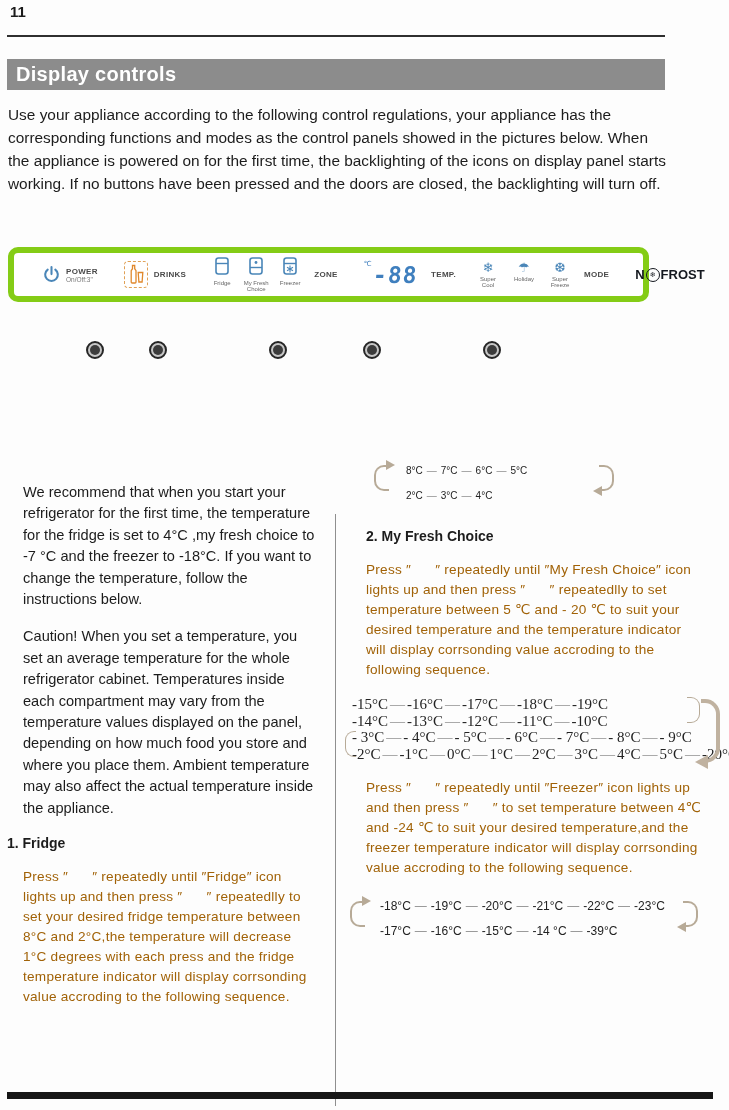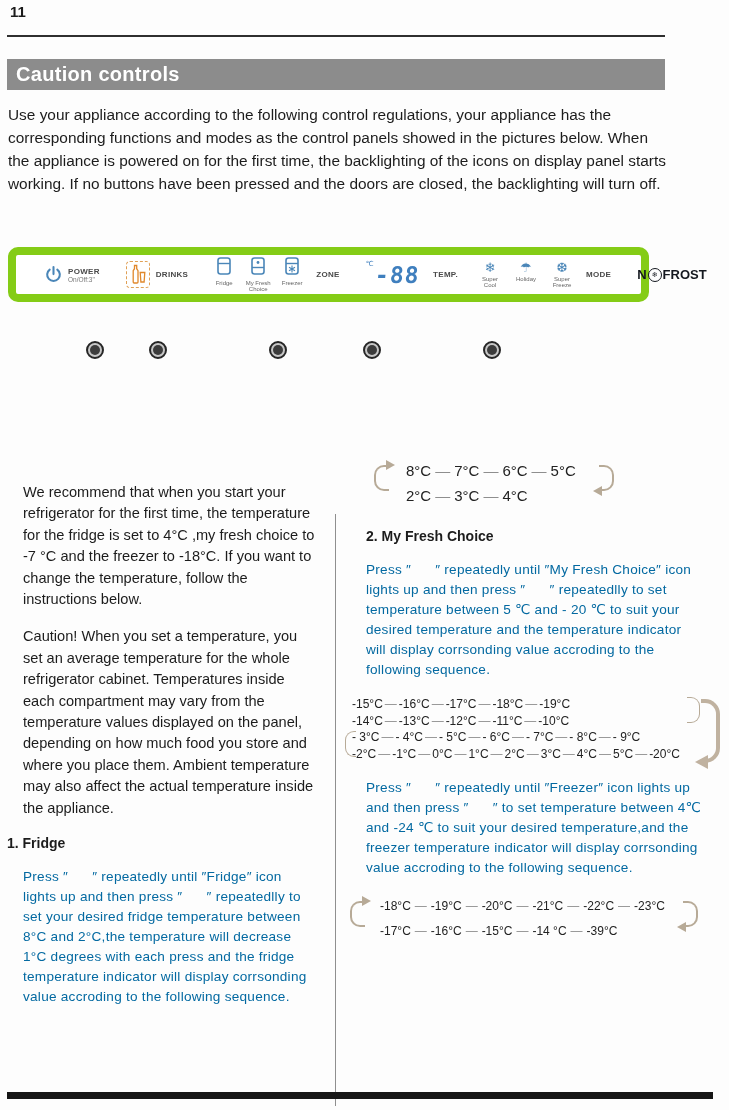--- a/index.html
+++ b/index.html
@@ -13,21 +13,21 @@
   .page-number{top:3px;left:10px;font-size:15px;font-weight:bold;}
   .top-rule{top:35px;left:7px;width:658px;height:2px;background:#2f2f2f;}
   .header-bar{
     top:59px;left:7px;width:658px;height:31px;background:#8c8c8c;
     display:flex;align-items:center;padding-left:9px;box-sizing:border-box;
   }
   .header-bar span{color:#fff;font-weight:bold;font-size:20px;letter-spacing:.3px;}
   .intro{top:103px;left:8px;width:664px;font-size:15.4px;line-height:23px;margin:0;}
   
   .panel{
-    top:247px;left:8px;width:641px;height:55px;border:8px solid #84cc16;border-radius:10px;
+    top:247px;left:8px;width:641px;height:55px;border:6px solid #84cc16;border-radius:10px;
     display:flex;align-items:center;box-sizing:border-box;background:#fff;
   }
   .plabel{font-size:8px;font-weight:bold;color:#4a4a4a;letter-spacing:.3px;}
   .psub{font-size:6.5px;color:#777;}
   .pstack{display:flex;flex-direction:column;justify-content:center;}
   .power-icon{margin-left:28px;display:flex;}
   .power-labels{margin-left:5px;}
   .drinks-box{margin-left:26px;border:1.6px dashed #e0a055;border-radius:4px;padding:2px 3px;display:flex;}
   .drinks-label{margin-left:6px;}
   .zone-items{margin-left:22px;display:flex;gap:6px;}
@@ -57,39 +57,39 @@
   .knob::after{content:'';position:absolute;inset:2px;border-radius:50%;background:#3c3c3c;}
   
   .columns{top:452px;left:7px;width:712px;display:flex;}
   .col-left{width:326px;padding-top:14px;box-sizing:border-box;}
   .col-divider{width:1px;background:#8f8f8f;height:592px;margin:62px 4px 0 2px;}
   .col-right{flex:1;padding:2px 0 0 10px;box-sizing:border-box;}
   .col-left h3{font-size:15px;margin:0 0 7px;}
   .col-left p, .col-right p{margin:16px;}
   .body-text{font-size:14.6px;line-height:21.4px;}
   .sub-head{font-size:14px;font-weight:bold;margin:13px 0 5px !important;}
-  .press-text{font-size:13.6px;line-height:20px;letter-spacing:.25px;color:#0369a1;}
+  .press-text{font-size:13.6px;line-height:20px;letter-spacing:.25px;color:#a16207;}
   
   .seq{position:relative;}
   .seq-row{white-space:nowrap;}
   .seq-val{color:#222;}
   .seq-dash{color:#8e8e8e;margin:0 4px;}
   .hook{position:absolute;border:2px solid #b7aa97;box-sizing:border-box;}
   .hook-left{border-right:none;border-radius:10px 0 0 10px;}
   .hook-left::after{content:'';position:absolute;top:-7px;right:-11px;border:5px solid transparent;border-left:9px solid #b7aa97;}
   .hook-right{border-left:none;border-radius:0 10px 10px 0;}
   .hook-right::after{content:'';position:absolute;bottom:-7px;left:-11px;border:5px solid transparent;border-right:9px solid #b7aa97;}
 
-  .seq-fridge{margin:4px 0 20px 56px;width:180px;font-size:15px;line-height:25px;}
+  .seq-fridge{margin:4px 0 20px 56px;width:180px;font-size:10px;line-height:25px;}
   .seq-fridge .seq-row:nth-child(2){margin-left:28px;}
   .seq-fridge .hook-l{left:-32px;top:7px;width:15px;height:26px;}
   .seq-fridge .hook-r{right:-28px;top:7px;width:15px;height:26px;}
 
   .h4-right{font-size:14px;font-weight:bold;margin:12px 0 7px;}
-  .seq-mfc{margin:8px 0 6px 2px;width:352px;font-size:12px;line-height:16.5px;}
+  .seq-mfc{margin:8px 0 6px 2px;width:352px;font-size:15px;line-height:16.5px;font-family:Liberation Serif, serif;}
   .seq-mfc .seq-dash{margin:0 2px;}
   .seq-mfc .seq-row:nth-child(1){margin-left:66px;}
   .seq-mfc .seq-row:nth-child(2){margin-left:58px;}
   .seq-mfc .seq-row:nth-child(3){margin-left:4px;}
   .mfc-hook-r12{position:absolute;right:4px;top:1px;width:12px;height:24px;border:1.8px solid #b7aa97;border-left:none;border-radius:0 9px 9px 0;}
   .mfc-hook-l34{position:absolute;left:-7px;top:35px;width:10px;height:24px;border:1.8px solid #b7aa97;border-right:none;border-radius:9px 0 0 9px;}
   .mfc-big{position:absolute;right:-16px;top:3px;width:15px;height:56px;border:4px solid #c0b2a0;border-left:none;border-radius:0 15px 15px 0;}
   .mfc-big::after{content:'';position:absolute;left:-13px;bottom:-10px;border:7px solid transparent;border-right:13px solid #c0b2a0;}
 
   .seq-freezer{margin:14px 0 0 30px;width:300px;font-size:12px;line-height:25px;}
@@ -99,21 +99,21 @@
   
   .bottom-bar{top:1092px;left:7px;width:706px;height:7px;background:#161616;}
 </style>
 </head>
 <body>
 
 <div class="abs page-number">11</div>
 <div class="abs top-rule"></div>
 
 <div class="abs header-bar">
-  <span>Caution controls</span>
+  <span>Display controls</span>
 </div>
 
 <p class="abs intro">Use your appliance according to the following control regulations, your appliance has the corresponding functions and modes as the control panels showed in the pictures below. When the appliance is powered on for the first time, the backlighting of the icons on display panel starts working. If no buttons have been pressed and the doors are closed, the backlighting will turn off.</p>
 
 <div class="abs panel">
   <span class="power-icon">
     <svg width="19" height="19" viewBox="0 0 24 24">
         <path d="M12 2.5v9" stroke="#4a86b8" stroke-width="2.6" fill="none" stroke-linecap="round"></path>
         <path d="M7.2 5.8a8 8 0 1 0 9.6 0" stroke="#4a86b8" stroke-width="2.6" fill="none" stroke-linecap="round"></path>
       </svg>

